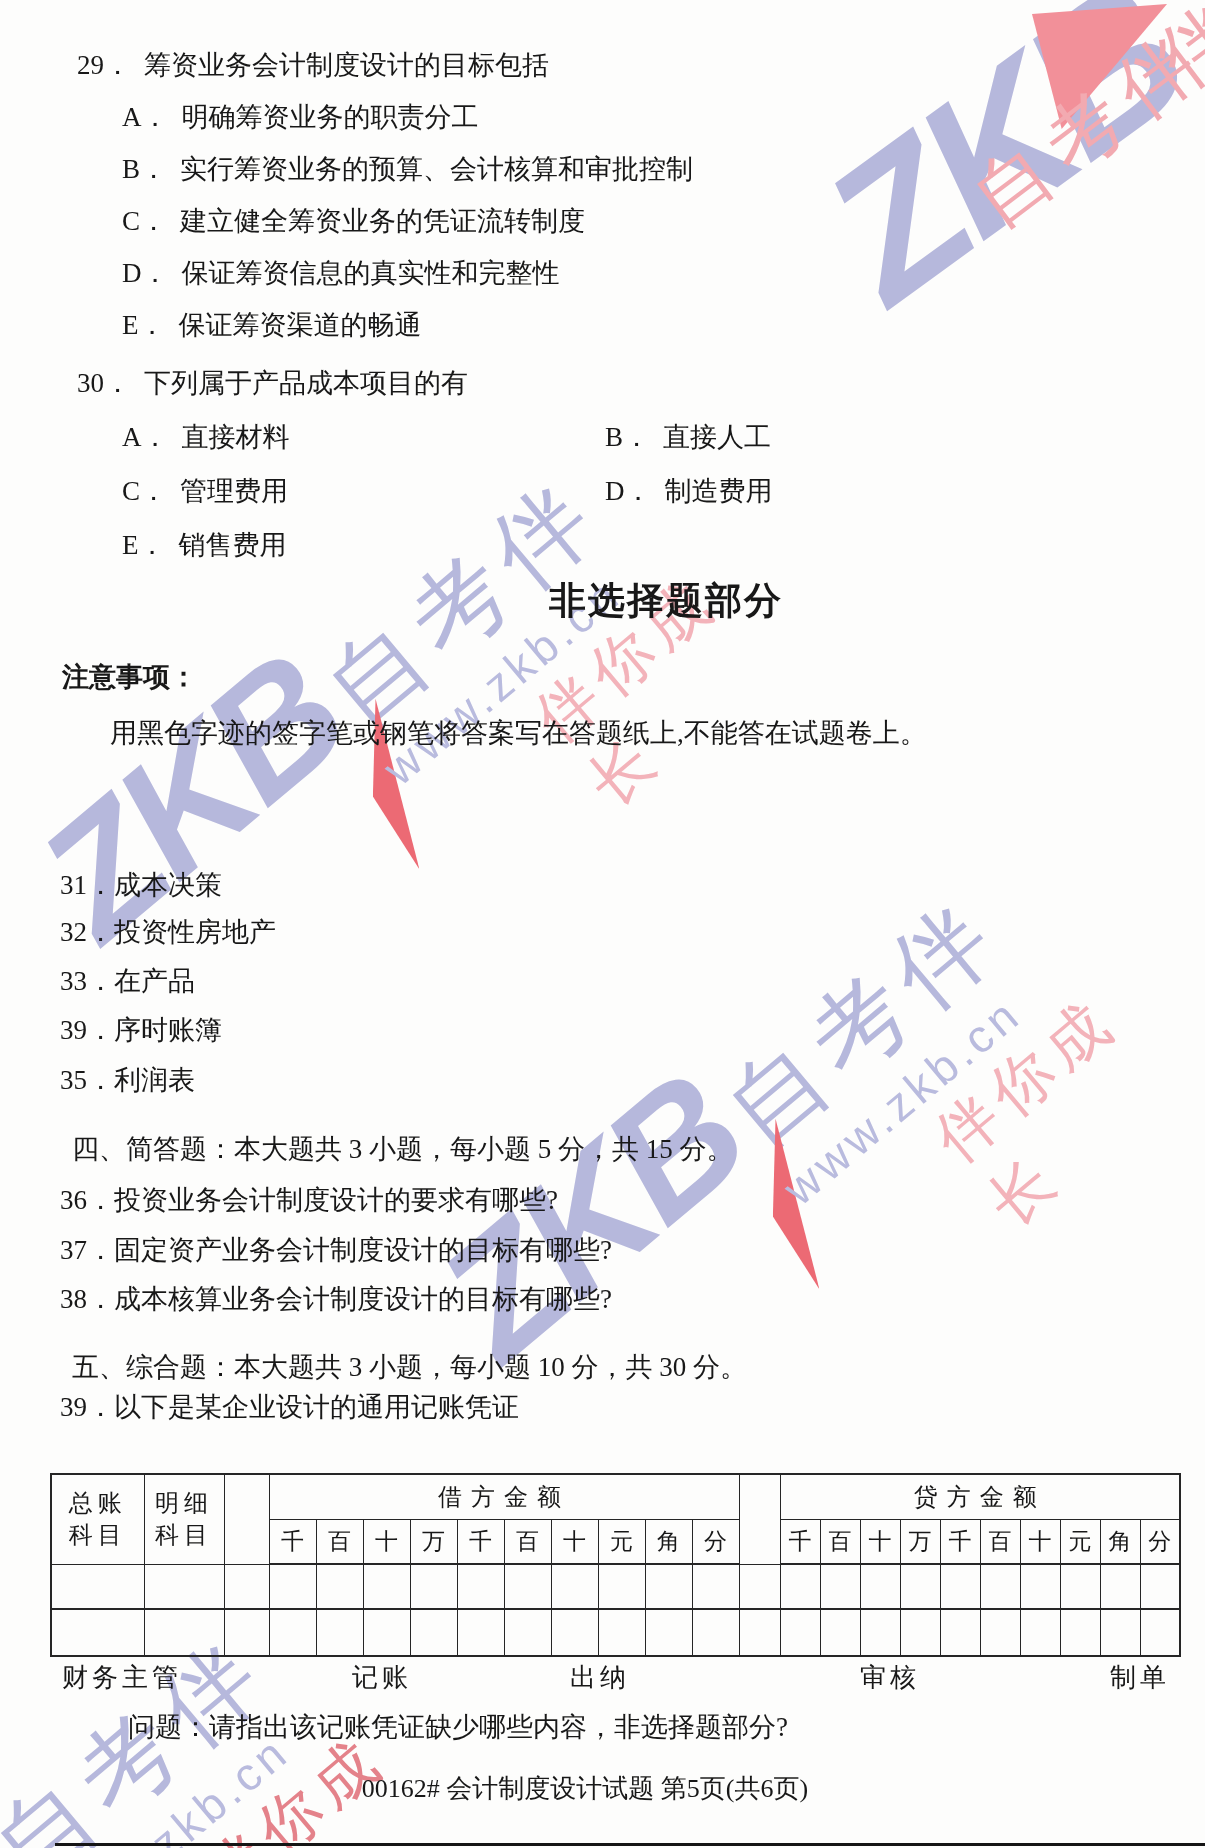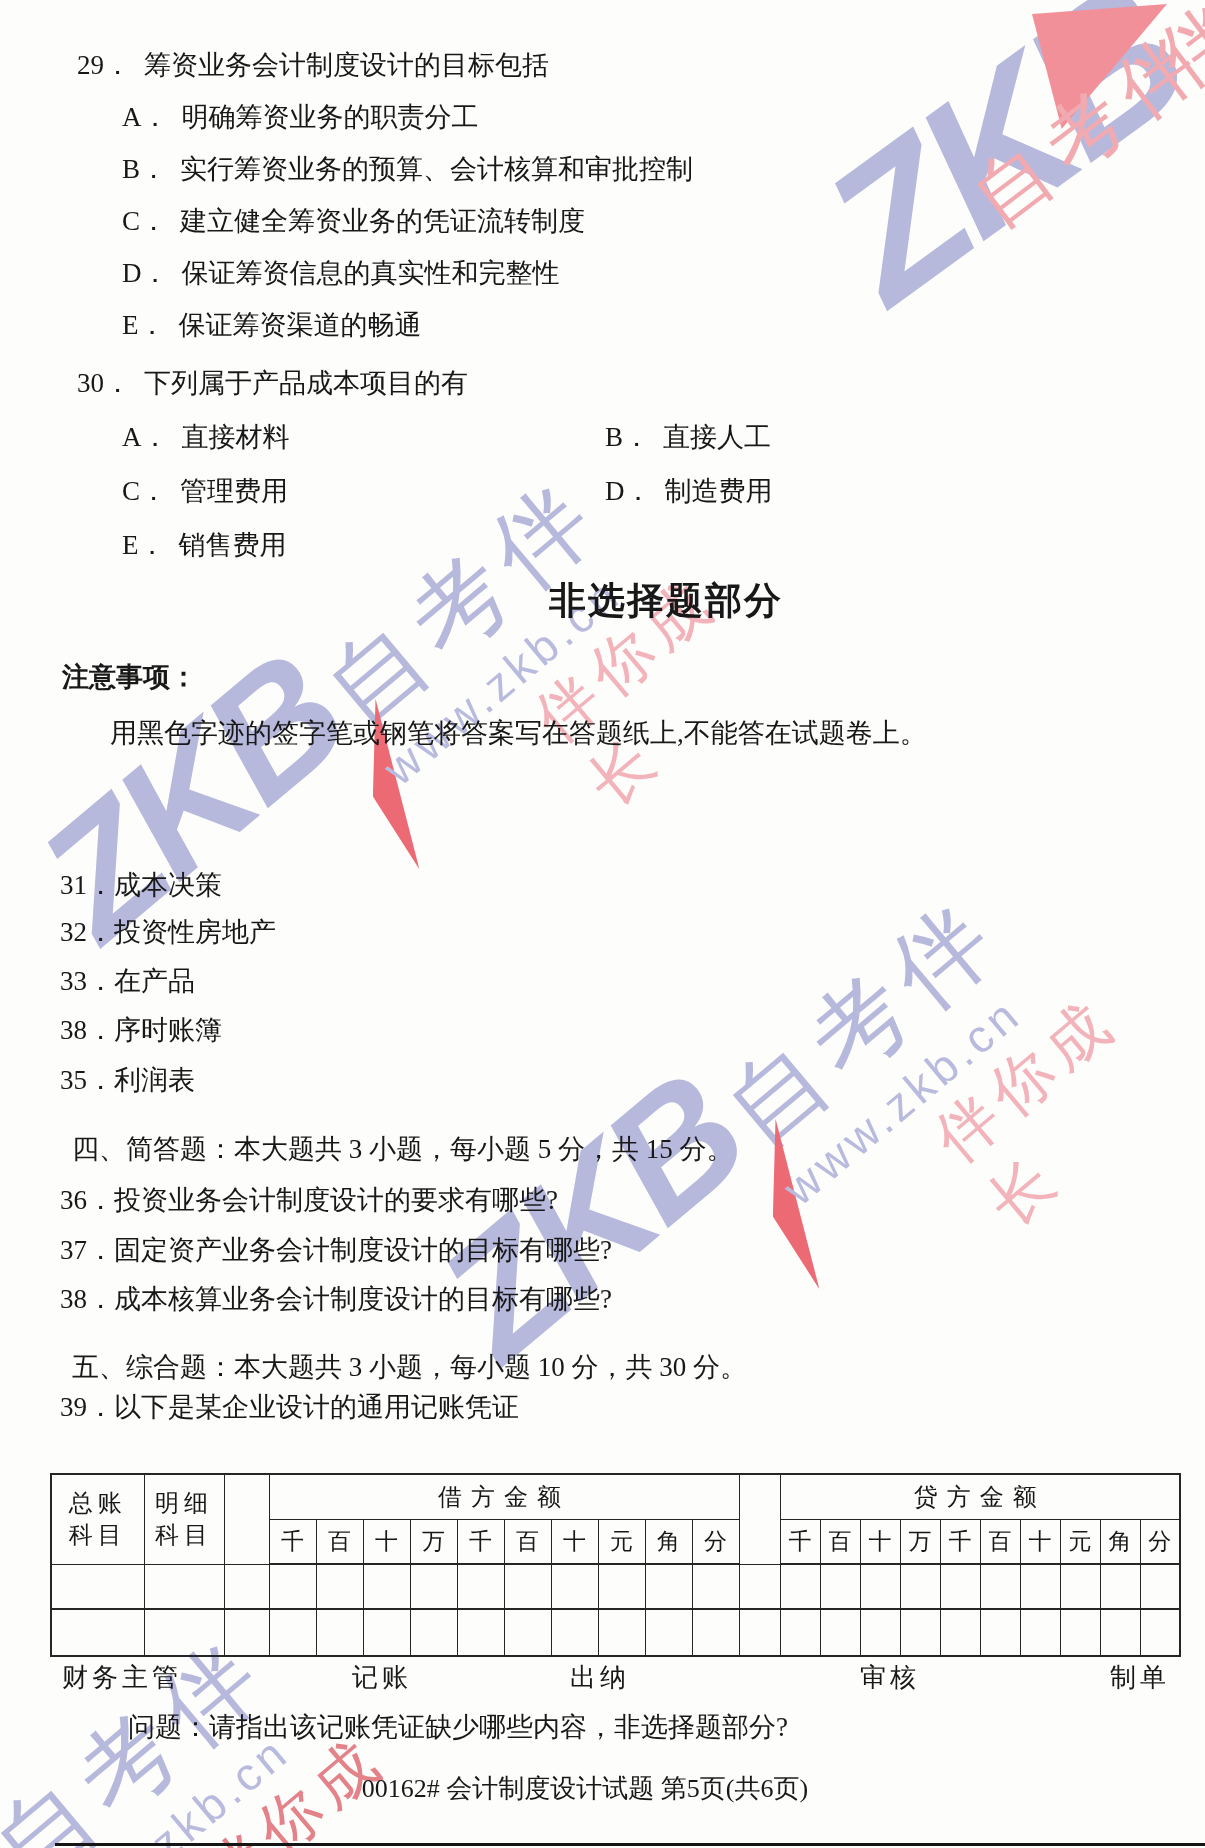--- a/index.html
+++ b/index.html
@@ -117,21 +117,21 @@
   </div>
 
   <div class="line sec-title" style="left:549px;top:584px;">非选择题部分</div>
 
   <div class="line bold" style="left:62px;top:660px;">注意事项：</div>
   <div class="line" style="left:110px;top:716px;">用黑色字迹的签字笔或钢笔将答案写在答题纸上,不能答在试题卷上。</div>
 
   <div class="line" style="left:60px;top:868px;">31．成本决策</div>
   <div class="line" style="left:60px;top:915px;">32．投资性房地产</div>
   <div class="line" style="left:60px;top:964px;">33．在产品</div>
-  <div class="line" style="left:60px;top:1013px;">38．序时账簿</div>
+  <div class="line" style="left:60px;top:1013px;">39．序时账簿</div>
   <div class="line" style="left:60px;top:1063px;">35．利润表</div>
 
   <div class="line" style="left:72px;top:1132px;">四、简答题：本大题共 3 小题，每小题 5 分，共 15 分。</div>
   <div class="line" style="left:60px;top:1183px;">36．投资业务会计制度设计的要求有哪些?</div>
   <div class="line" style="left:60px;top:1233px;">37．固定资产业务会计制度设计的目标有哪些?</div>
   <div class="line" style="left:60px;top:1282px;">38．成本核算业务会计制度设计的目标有哪些?</div>
 
   <div class="line" style="left:72px;top:1350px;">五、综合题：本大题共 3 小题，每小题 10 分，共 30 分。</div>
   <div class="line" style="left:60px;top:1390px;">39．以下是某企业设计的通用记账凭证</div>
 

